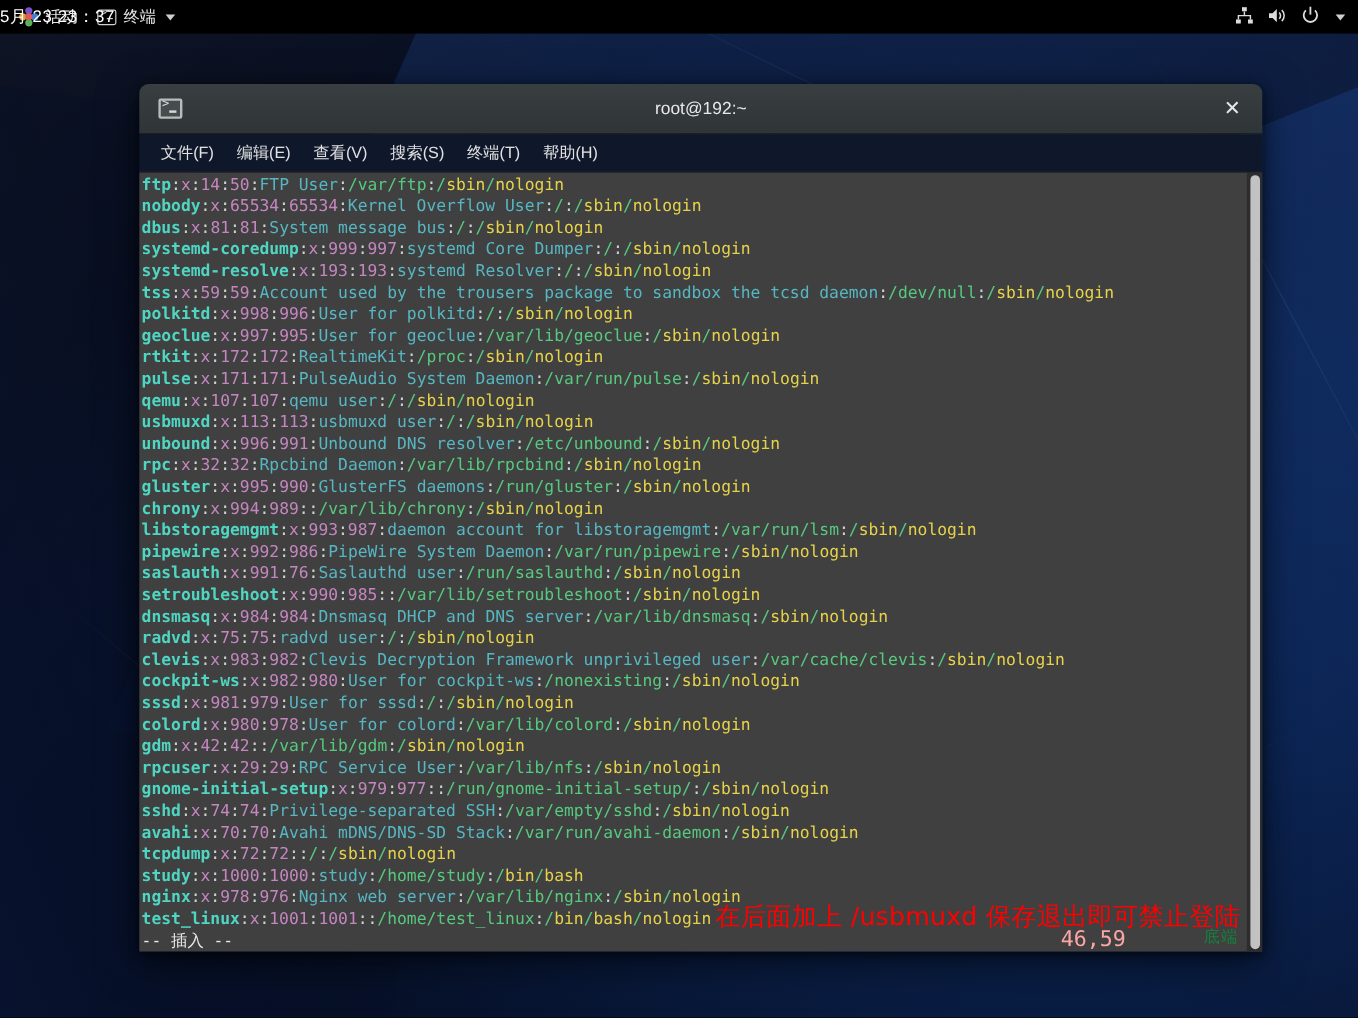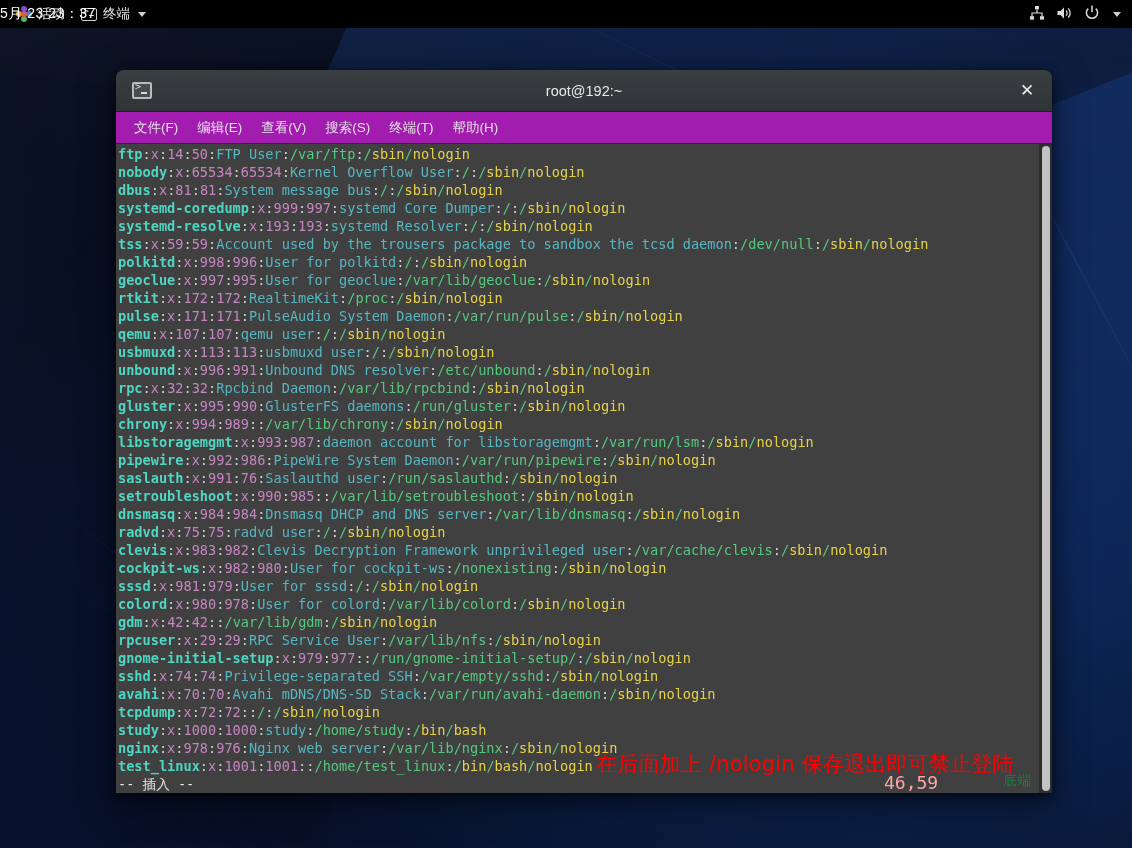--- a/index.html
+++ b/index.html
@@ -215,21 +215,21 @@
     align-items: center;
     justify-content: center;
     color: #e6e6e6;
     font-size: 17px;
     border-radius: 4px;
     z-index: 2;
   }
 
   #menubar {
     height: 31px;
-    background: #a21caf;
+    background: #0f172a;
     border-bottom: 1px solid #21262a;
     display: flex;
     align-items: center;
     padding-left: 10px;
     gap: 3px;
   }
   .menu-item {
     font-size: 13.5px;
     color: #e2e2e2;
     padding: 4px 8px;
@@ -388,15 +388,15 @@
   </div>
 
   <div id="term-body">
     <div id="term-text"><div class="ln"><span class="u">ftp</span><span class="c">:</span><span class="n">x</span><span class="c">:</span><span class="n">14</span><span class="c">:</span><span class="n">50</span><span class="c">:</span><span class="d">FTP User</span><span class="c">:</span><span class="sl">/</span><span class="h">var</span><span class="sl">/</span><span class="h">ftp</span><span class="c">:</span><span class="sl">/</span><span class="s">sbin</span><span class="sl">/</span><span class="s">nologin</span></div><div class="ln"><span class="u">nobody</span><span class="c">:</span><span class="n">x</span><span class="c">:</span><span class="n">65534</span><span class="c">:</span><span class="n">65534</span><span class="c">:</span><span class="d">Kernel Overflow User</span><span class="c">:</span><span class="sl">/</span><span class="c">:</span><span class="sl">/</span><span class="s">sbin</span><span class="sl">/</span><span class="s">nologin</span></div><div class="ln"><span class="u">dbus</span><span class="c">:</span><span class="n">x</span><span class="c">:</span><span class="n">81</span><span class="c">:</span><span class="n">81</span><span class="c">:</span><span class="d">System message bus</span><span class="c">:</span><span class="sl">/</span><span class="c">:</span><span class="sl">/</span><span class="s">sbin</span><span class="sl">/</span><span class="s">nologin</span></div><div class="ln"><span class="u">systemd-coredump</span><span class="c">:</span><span class="n">x</span><span class="c">:</span><span class="n">999</span><span class="c">:</span><span class="n">997</span><span class="c">:</span><span class="d">systemd Core Dumper</span><span class="c">:</span><span class="sl">/</span><span class="c">:</span><span class="sl">/</span><span class="s">sbin</span><span class="sl">/</span><span class="s">nologin</span></div><div class="ln"><span class="u">systemd-resolve</span><span class="c">:</span><span class="n">x</span><span class="c">:</span><span class="n">193</span><span class="c">:</span><span class="n">193</span><span class="c">:</span><span class="d">systemd Resolver</span><span class="c">:</span><span class="sl">/</span><span class="c">:</span><span class="sl">/</span><span class="s">sbin</span><span class="sl">/</span><span class="s">nologin</span></div><div class="ln"><span class="u">tss</span><span class="c">:</span><span class="n">x</span><span class="c">:</span><span class="n">59</span><span class="c">:</span><span class="n">59</span><span class="c">:</span><span class="d">Account used by the trousers package to sandbox the tcsd daemon</span><span class="c">:</span><span class="sl">/</span><span class="h">dev</span><span class="sl">/</span><span class="h">null</span><span class="c">:</span><span class="sl">/</span><span class="s">sbin</span><span class="sl">/</span><span class="s">nologin</span></div><div class="ln"><span class="u">polkitd</span><span class="c">:</span><span class="n">x</span><span class="c">:</span><span class="n">998</span><span class="c">:</span><span class="n">996</span><span class="c">:</span><span class="d">User for polkitd</span><span class="c">:</span><span class="sl">/</span><span class="c">:</span><span class="sl">/</span><span class="s">sbin</span><span class="sl">/</span><span class="s">nologin</span></div><div class="ln"><span class="u">geoclue</span><span class="c">:</span><span class="n">x</span><span class="c">:</span><span class="n">997</span><span class="c">:</span><span class="n">995</span><span class="c">:</span><span class="d">User for geoclue</span><span class="c">:</span><span class="sl">/</span><span class="h">var</span><span class="sl">/</span><span class="h">lib</span><span class="sl">/</span><span class="h">geoclue</span><span class="c">:</span><span class="sl">/</span><span class="s">sbin</span><span class="sl">/</span><span class="s">nologin</span></div><div class="ln"><span class="u">rtkit</span><span class="c">:</span><span class="n">x</span><span class="c">:</span><span class="n">172</span><span class="c">:</span><span class="n">172</span><span class="c">:</span><span class="d">RealtimeKit</span><span class="c">:</span><span class="sl">/</span><span class="h">proc</span><span class="c">:</span><span class="sl">/</span><span class="s">sbin</span><span class="sl">/</span><span class="s">nologin</span></div><div class="ln"><span class="u">pulse</span><span class="c">:</span><span class="n">x</span><span class="c">:</span><span class="n">171</span><span class="c">:</span><span class="n">171</span><span class="c">:</span><span class="d">PulseAudio System Daemon</span><span class="c">:</span><span class="sl">/</span><span class="h">var</span><span class="sl">/</span><span class="h">run</span><span class="sl">/</span><span class="h">pulse</span><span class="c">:</span><span class="sl">/</span><span class="s">sbin</span><span class="sl">/</span><span class="s">nologin</span></div><div class="ln"><span class="u">qemu</span><span class="c">:</span><span class="n">x</span><span class="c">:</span><span class="n">107</span><span class="c">:</span><span class="n">107</span><span class="c">:</span><span class="d">qemu user</span><span class="c">:</span><span class="sl">/</span><span class="c">:</span><span class="sl">/</span><span class="s">sbin</span><span class="sl">/</span><span class="s">nologin</span></div><div class="ln"><span class="u">usbmuxd</span><span class="c">:</span><span class="n">x</span><span class="c">:</span><span class="n">113</span><span class="c">:</span><span class="n">113</span><span class="c">:</span><span class="d">usbmuxd user</span><span class="c">:</span><span class="sl">/</span><span class="c">:</span><span class="sl">/</span><span class="s">sbin</span><span class="sl">/</span><span class="s">nologin</span></div><div class="ln"><span class="u">unbound</span><span class="c">:</span><span class="n">x</span><span class="c">:</span><span class="n">996</span><span class="c">:</span><span class="n">991</span><span class="c">:</span><span class="d">Unbound DNS resolver</span><span class="c">:</span><span class="sl">/</span><span class="h">etc</span><span class="sl">/</span><span class="h">unbound</span><span class="c">:</span><span class="sl">/</span><span class="s">sbin</span><span class="sl">/</span><span class="s">nologin</span></div><div class="ln"><span class="u">rpc</span><span class="c">:</span><span class="n">x</span><span class="c">:</span><span class="n">32</span><span class="c">:</span><span class="n">32</span><span class="c">:</span><span class="d">Rpcbind Daemon</span><span class="c">:</span><span class="sl">/</span><span class="h">var</span><span class="sl">/</span><span class="h">lib</span><span class="sl">/</span><span class="h">rpcbind</span><span class="c">:</span><span class="sl">/</span><span class="s">sbin</span><span class="sl">/</span><span class="s">nologin</span></div><div class="ln"><span class="u">gluster</span><span class="c">:</span><span class="n">x</span><span class="c">:</span><span class="n">995</span><span class="c">:</span><span class="n">990</span><span class="c">:</span><span class="d">GlusterFS daemons</span><span class="c">:</span><span class="sl">/</span><span class="h">run</span><span class="sl">/</span><span class="h">gluster</span><span class="c">:</span><span class="sl">/</span><span class="s">sbin</span><span class="sl">/</span><span class="s">nologin</span></div><div class="ln"><span class="u">chrony</span><span class="c">:</span><span class="n">x</span><span class="c">:</span><span class="n">994</span><span class="c">:</span><span class="n">989</span><span class="c">:</span><span class="c">:</span><span class="sl">/</span><span class="h">var</span><span class="sl">/</span><span class="h">lib</span><span class="sl">/</span><span class="h">chrony</span><span class="c">:</span><span class="sl">/</span><span class="s">sbin</span><span class="sl">/</span><span class="s">nologin</span></div><div class="ln"><span class="u">libstoragemgmt</span><span class="c">:</span><span class="n">x</span><span class="c">:</span><span class="n">993</span><span class="c">:</span><span class="n">987</span><span class="c">:</span><span class="d">daemon account for libstoragemgmt</span><span class="c">:</span><span class="sl">/</span><span class="h">var</span><span class="sl">/</span><span class="h">run</span><span class="sl">/</span><span class="h">lsm</span><span class="c">:</span><span class="sl">/</span><span class="s">sbin</span><span class="sl">/</span><span class="s">nologin</span></div><div class="ln"><span class="u">pipewire</span><span class="c">:</span><span class="n">x</span><span class="c">:</span><span class="n">992</span><span class="c">:</span><span class="n">986</span><span class="c">:</span><span class="d">PipeWire System Daemon</span><span class="c">:</span><span class="sl">/</span><span class="h">var</span><span class="sl">/</span><span class="h">run</span><span class="sl">/</span><span class="h">pipewire</span><span class="c">:</span><span class="sl">/</span><span class="s">sbin</span><span class="sl">/</span><span class="s">nologin</span></div><div class="ln"><span class="u">saslauth</span><span class="c">:</span><span class="n">x</span><span class="c">:</span><span class="n">991</span><span class="c">:</span><span class="n">76</span><span class="c">:</span><span class="d">Saslauthd user</span><span class="c">:</span><span class="sl">/</span><span class="h">run</span><span class="sl">/</span><span class="h">saslauthd</span><span class="c">:</span><span class="sl">/</span><span class="s">sbin</span><span class="sl">/</span><span class="s">nologin</span></div><div class="ln"><span class="u">setroubleshoot</span><span class="c">:</span><span class="n">x</span><span class="c">:</span><span class="n">990</span><span class="c">:</span><span class="n">985</span><span class="c">:</span><span class="c">:</span><span class="sl">/</span><span class="h">var</span><span class="sl">/</span><span class="h">lib</span><span class="sl">/</span><span class="h">setroubleshoot</span><span class="c">:</span><span class="sl">/</span><span class="s">sbin</span><span class="sl">/</span><span class="s">nologin</span></div><div class="ln"><span class="u">dnsmasq</span><span class="c">:</span><span class="n">x</span><span class="c">:</span><span class="n">984</span><span class="c">:</span><span class="n">984</span><span class="c">:</span><span class="d">Dnsmasq DHCP and DNS server</span><span class="c">:</span><span class="sl">/</span><span class="h">var</span><span class="sl">/</span><span class="h">lib</span><span class="sl">/</span><span class="h">dnsmasq</span><span class="c">:</span><span class="sl">/</span><span class="s">sbin</span><span class="sl">/</span><span class="s">nologin</span></div><div class="ln"><span class="u">radvd</span><span class="c">:</span><span class="n">x</span><span class="c">:</span><span class="n">75</span><span class="c">:</span><span class="n">75</span><span class="c">:</span><span class="d">radvd user</span><span class="c">:</span><span class="sl">/</span><span class="c">:</span><span class="sl">/</span><span class="s">sbin</span><span class="sl">/</span><span class="s">nologin</span></div><div class="ln"><span class="u">clevis</span><span class="c">:</span><span class="n">x</span><span class="c">:</span><span class="n">983</span><span class="c">:</span><span class="n">982</span><span class="c">:</span><span class="d">Clevis Decryption Framework unprivileged user</span><span class="c">:</span><span class="sl">/</span><span class="h">var</span><span class="sl">/</span><span class="h">cache</span><span class="sl">/</span><span class="h">clevis</span><span class="c">:</span><span class="sl">/</span><span class="s">sbin</span><span class="sl">/</span><span class="s">nologin</span></div><div class="ln"><span class="u">cockpit-ws</span><span class="c">:</span><span class="n">x</span><span class="c">:</span><span class="n">982</span><span class="c">:</span><span class="n">980</span><span class="c">:</span><span class="d">User for cockpit-ws</span><span class="c">:</span><span class="sl">/</span><span class="h">nonexisting</span><span class="c">:</span><span class="sl">/</span><span class="s">sbin</span><span class="sl">/</span><span class="s">nologin</span></div><div class="ln"><span class="u">sssd</span><span class="c">:</span><span class="n">x</span><span class="c">:</span><span class="n">981</span><span class="c">:</span><span class="n">979</span><span class="c">:</span><span class="d">User for sssd</span><span class="c">:</span><span class="sl">/</span><span class="c">:</span><span class="sl">/</span><span class="s">sbin</span><span class="sl">/</span><span class="s">nologin</span></div><div class="ln"><span class="u">colord</span><span class="c">:</span><span class="n">x</span><span class="c">:</span><span class="n">980</span><span class="c">:</span><span class="n">978</span><span class="c">:</span><span class="d">User for colord</span><span class="c">:</span><span class="sl">/</span><span class="h">var</span><span class="sl">/</span><span class="h">lib</span><span class="sl">/</span><span class="h">colord</span><span class="c">:</span><span class="sl">/</span><span class="s">sbin</span><span class="sl">/</span><span class="s">nologin</span></div><div class="ln"><span class="u">gdm</span><span class="c">:</span><span class="n">x</span><span class="c">:</span><span class="n">42</span><span class="c">:</span><span class="n">42</span><span class="c">:</span><span class="c">:</span><span class="sl">/</span><span class="h">var</span><span class="sl">/</span><span class="h">lib</span><span class="sl">/</span><span class="h">gdm</span><span class="c">:</span><span class="sl">/</span><span class="s">sbin</span><span class="sl">/</span><span class="s">nologin</span></div><div class="ln"><span class="u">rpcuser</span><span class="c">:</span><span class="n">x</span><span class="c">:</span><span class="n">29</span><span class="c">:</span><span class="n">29</span><span class="c">:</span><span class="d">RPC Service User</span><span class="c">:</span><span class="sl">/</span><span class="h">var</span><span class="sl">/</span><span class="h">lib</span><span class="sl">/</span><span class="h">nfs</span><span class="c">:</span><span class="sl">/</span><span class="s">sbin</span><span class="sl">/</span><span class="s">nologin</span></div><div class="ln"><span class="u">gnome-initial-setup</span><span class="c">:</span><span class="n">x</span><span class="c">:</span><span class="n">979</span><span class="c">:</span><span class="n">977</span><span class="c">:</span><span class="c">:</span><span class="sl">/</span><span class="h">run</span><span class="sl">/</span><span class="h">gnome-initial-setup</span><span class="sl">/</span><span class="c">:</span><span class="sl">/</span><span class="s">sbin</span><span class="sl">/</span><span class="s">nologin</span></div><div class="ln"><span class="u">sshd</span><span class="c">:</span><span class="n">x</span><span class="c">:</span><span class="n">74</span><span class="c">:</span><span class="n">74</span><span class="c">:</span><span class="d">Privilege-separated SSH</span><span class="c">:</span><span class="sl">/</span><span class="h">var</span><span class="sl">/</span><span class="h">empty</span><span class="sl">/</span><span class="h">sshd</span><span class="c">:</span><span class="sl">/</span><span class="s">sbin</span><span class="sl">/</span><span class="s">nologin</span></div><div class="ln"><span class="u">avahi</span><span class="c">:</span><span class="n">x</span><span class="c">:</span><span class="n">70</span><span class="c">:</span><span class="n">70</span><span class="c">:</span><span class="d">Avahi mDNS/DNS-SD Stack</span><span class="c">:</span><span class="sl">/</span><span class="h">var</span><span class="sl">/</span><span class="h">run</span><span class="sl">/</span><span class="h">avahi-daemon</span><span class="c">:</span><span class="sl">/</span><span class="s">sbin</span><span class="sl">/</span><span class="s">nologin</span></div><div class="ln"><span class="u">tcpdump</span><span class="c">:</span><span class="n">x</span><span class="c">:</span><span class="n">72</span><span class="c">:</span><span class="n">72</span><span class="c">:</span><span class="c">:</span><span class="sl">/</span><span class="c">:</span><span class="sl">/</span><span class="s">sbin</span><span class="sl">/</span><span class="s">nologin</span></div><div class="ln"><span class="u">study</span><span class="c">:</span><span class="n">x</span><span class="c">:</span><span class="n">1000</span><span class="c">:</span><span class="n">1000</span><span class="c">:</span><span class="d">study</span><span class="c">:</span><span class="sl">/</span><span class="h">home</span><span class="sl">/</span><span class="h">study</span><span class="c">:</span><span class="sl">/</span><span class="s">bin</span><span class="sl">/</span><span class="s">bash</span></div><div class="ln"><span class="u">nginx</span><span class="c">:</span><span class="n">x</span><span class="c">:</span><span class="n">978</span><span class="c">:</span><span class="n">976</span><span class="c">:</span><span class="d">Nginx web server</span><span class="c">:</span><span class="sl">/</span><span class="h">var</span><span class="sl">/</span><span class="h">lib</span><span class="sl">/</span><span class="h">nginx</span><span class="c">:</span><span class="sl">/</span><span class="s">sbin</span><span class="sl">/</span><span class="s">nologin</span></div><div class="ln"><span class="u">test_linux</span><span class="c">:</span><span class="n">x</span><span class="c">:</span><span class="n">1001</span><span class="c">:</span><span class="n">1001</span><span class="c">:</span><span class="c">:</span><span class="sl">/</span><span class="h">home</span><span class="sl">/</span><span class="h">test_linux</span><span class="c">:</span><span class="sl">/</span><span class="s">bin</span><span class="sl">/</span><span class="s">bash</span><span class="sl">/</span><span class="s">nologin</span></div><div class="ln"><span class="status">-- 插入 --</span></div></div>
     <div id="scrollbar-track">
       <div id="scrollbar-thumb"></div>
     </div>
   </div>
 </div>
 
-<div id="annotation">在后面加上 /nologin 保存退出即可禁止登陆</div>
+<div id="annotation">在后面加上 /usbmuxd 保存退出即可禁止登陆</div>
 <div id="status-pos">46,59</div>
 <div id="status-end">底端</div>
 
 </body></html>

